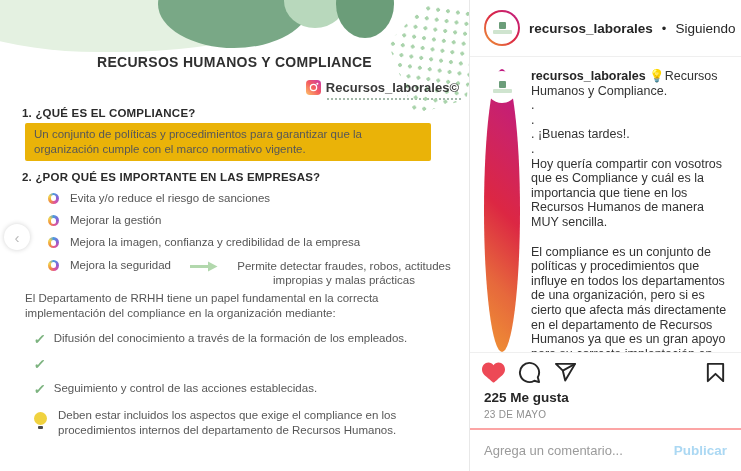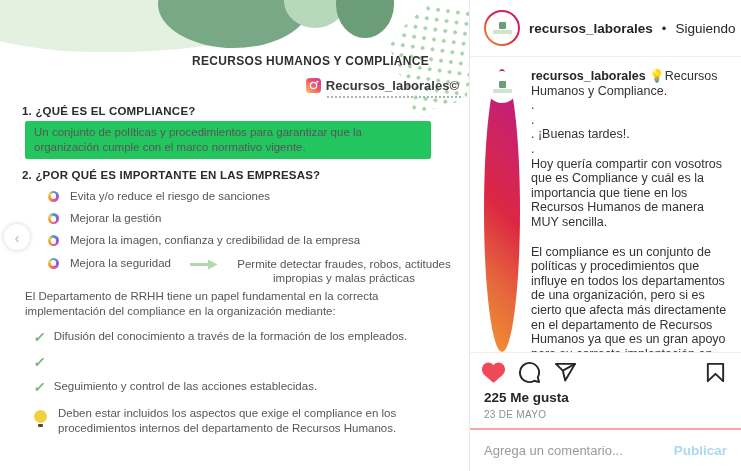--- a/index.html
+++ b/index.html
@@ -12,31 +12,31 @@
   .blob-mint   { left:-70px;  top:-58px; width:392px; height:110px; background:#e4f1e1; border-radius:48% 52% 55% 45% / 40% 45% 60% 55%; }
   .blob-sage   { left:158px;  top:-40px; width:152px; height:88px;  background:#79a886; }
   .blob-light  { left:284px;  top:-26px; width:62px;  height:54px;  background:#b8d8bc; }
   .blob-sage2  { left:336px;  top:-30px; width:58px;  height:68px;  background:#6b9d79; }
   .dots-cluster { position:absolute; left:386px; top:4px; width:86px; height:112px;
       background-image: radial-gradient(#a9d3ab 1.6px, transparent 1.7px);
       background-size: 10px 10px;
       clip-path: polygon(38% 0, 100% 0, 100% 80%, 42% 100%, 0 40%);
       transform: rotate(8deg); }
 
-  .ig-title { position:relative; margin:54px 40px 0 40px; text-align:right; font-size:12px; font-weight:800; letter-spacing:.3px; color:#303030; }
+  .ig-title { position:relative; margin:54px 40px 0 40px; text-align:center; font-size:14px; font-weight:800; letter-spacing:.3px; color:#303030; }
 
   .watermark-row { position:relative; display:flex; justify-content:flex-end; align-items:center; gap:5px; margin:10px 10px 0 0; }
   .watermark-text { font-size:13px; font-weight:700; color:#3a3a3a; }
   .dotted-line { width:134px; margin:2px 8px 0 auto; border-bottom:2px dotted #a3b9aa; height:3px; }
 
   .content { position:relative; padding:0 10px 0 22px; }
   .sec-heading { margin-top:7px; font-size:11.5px; font-weight:800; color:#2b2b2b; letter-spacing:.2px; }
   .sec-heading.h2 { margin-top:10px; }
   .sec-heading.h3 { margin-top:10px; }
-  .mint-box { margin:4px 28px 8px 3px; background:#22c55e; border-radius:2px; padding:4px 9px; font-size:11.5px; line-height:1.3; color:#575757; }
+  .mint-box { margin:4px 28px 8px 3px; background:#eab308; border-radius:2px; padding:4px 9px; font-size:11.5px; line-height:1.3; color:#575757; }
   .plain-para { margin:4px 38px 0 3px; font-size:11.5px; line-height:1.3; color:#575757; }
 
   .bullet-row { display:flex; align-items:flex-start; gap:11px; margin:9px 0 0 26px; }
   .ring-icon { width:11px; height:11px; border-radius:50%; flex:none; margin-top:1px; position:relative;
       background:conic-gradient(#4a9be0, #8a5fd4 80deg, #e0519e 160deg, #ef8f3c 230deg, #f3d34b 300deg, #4a9be0 360deg); }
   .ring-icon::after { content:""; position:absolute; inset:2.6px; background:#fff; border-radius:50%; }
   .bullet-label { font-size:11.5px; color:#555; line-height:1.15; }
   .bullet-row.with-arrow { align-items:flex-start; }
   .arrow-icon { flex:none; margin:2px 2px 0 8px; }
   .arrow-note { flex:1; text-align:center; font-size:11.5px; color:#575757; line-height:1.25; margin-right:2px; }

